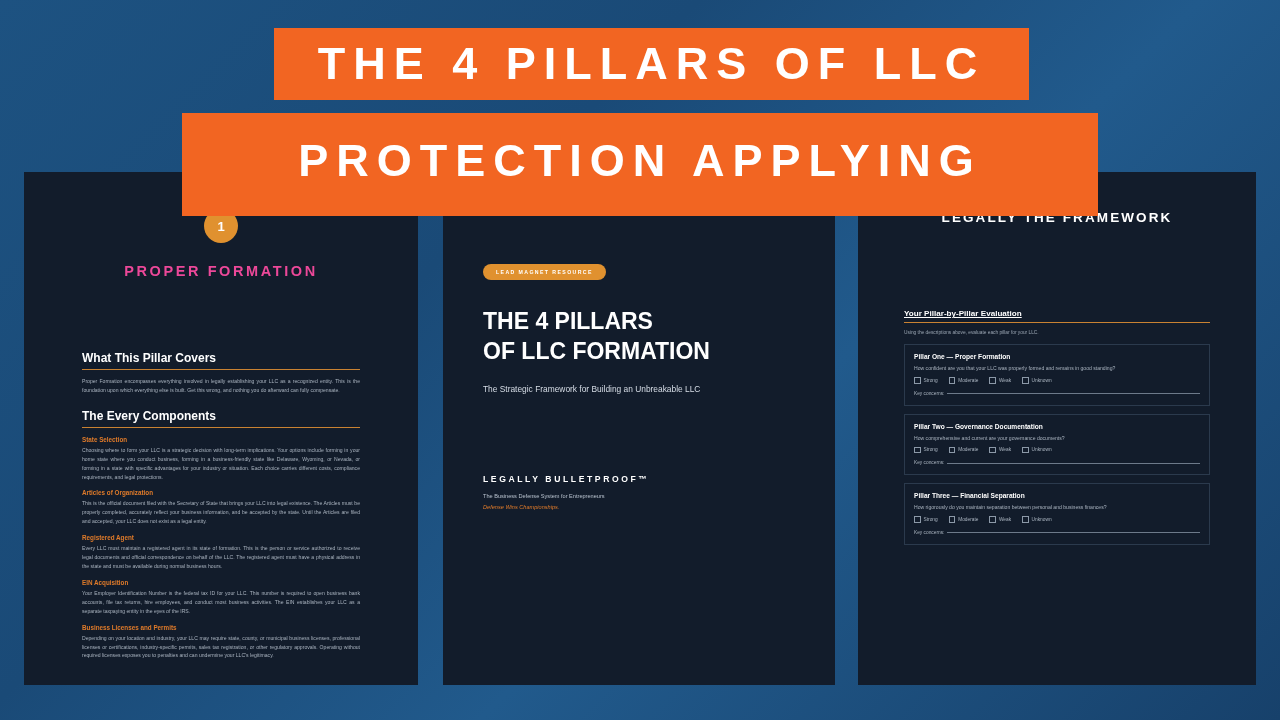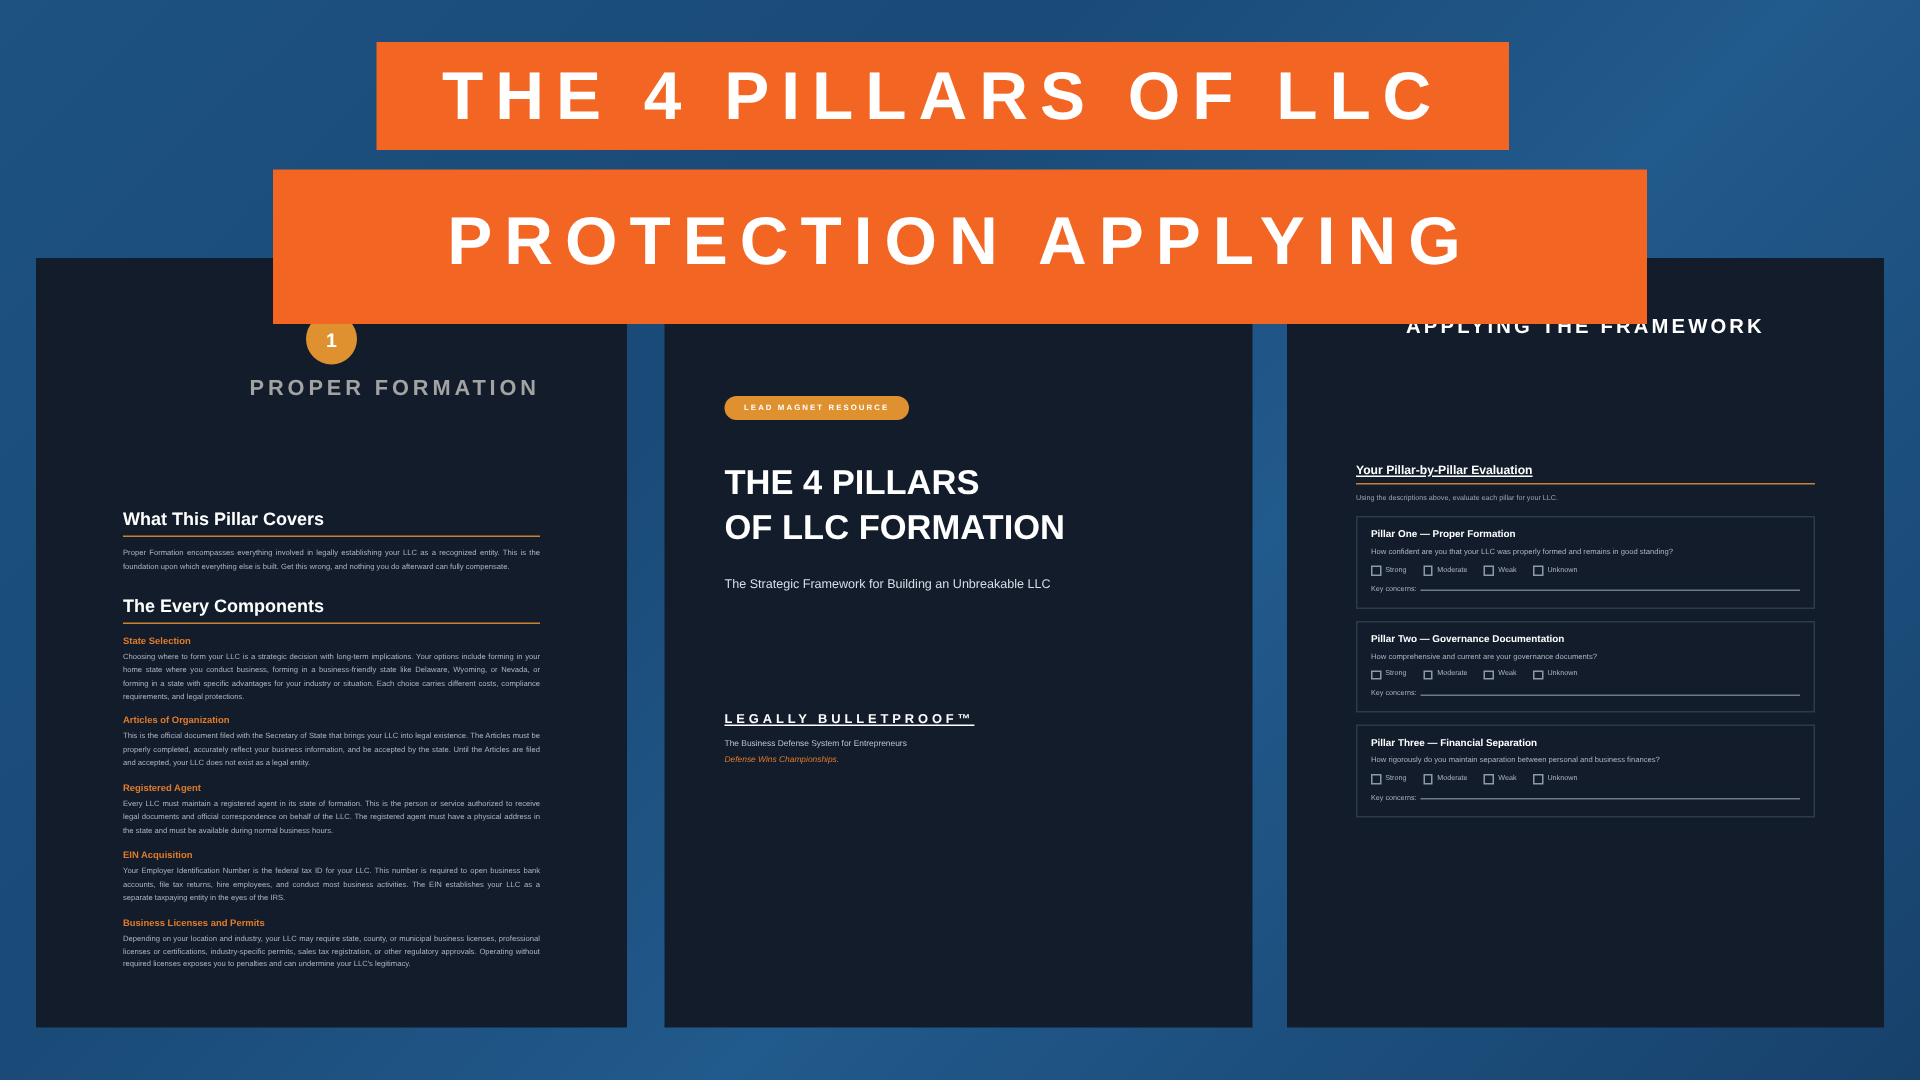--- a/index.html
+++ b/index.html
@@ -28,21 +28,21 @@
     background: #f26522;
     color: #ffffff;
     font-weight: bold;
     letter-spacing: 8px;
     text-align: center;
     white-space: nowrap;
     display: block;
   }
   .banner-line1 {
     position: absolute;
-    left: 251px;
+    left: 274px;
     top: 0;
     width: 755px;
     height: 72px;
     line-height: 72px;
     font-size: 45px;
   }
   .banner-line2 {
     position: absolute;
     left: 182px;
     top: 85px;
@@ -72,26 +72,26 @@
     background: #e0912f;
     color: #ffffff;
     font-size: 13px;
     font-weight: bold;
     display: flex;
     align-items: center;
     justify-content: center;
     margin: 37px auto 0 auto;
   }
   .pillar-title {
-    color: #a3a3a3;
+    color: #ec4899;
     font-size: 14.5px;
     font-weight: bold;
     letter-spacing: 2.6px;
-    text-align: right;
-    margin-top: 8px;
+    text-align: center;
+    margin-top: 20px;
   }
   .sec-head {
     color: #ffffff;
     font-size: 12px;
     font-weight: bold;
     margin: 0 0 4px 0;
   }
   .sec-rule {
     border: 0;
     border-top: 1px solid #c98232;
@@ -139,21 +139,20 @@
     font-size: 8.4px;
     color: #d6dde6;
     margin-top: 17px;
   }
   .brand {
     font-size: 8.6px;
     font-weight: bold;
     letter-spacing: 2.6px;
     color: #ffffff;
     margin-top: 80px;
-    text-decoration: underline;
   }
   .brand-sub {
     font-size: 5.6px;
     color: #b9c3cf;
     margin-top: 9px;
   }
   .brand-tag {
     font-size: 5.6px;
     font-style: italic;
     color: #e07b2a;
@@ -287,21 +286,21 @@
       <div>OF LLC FORMATION</div>
     </div>
     <div class="cover-sub">The Strategic Framework for Building an Unbreakable LLC</div>
     <div class="brand">LEGALLY BULLETPROOF™</div>
     <div class="brand-sub">The Business Defense System for Entrepreneurs</div>
     <div class="brand-tag">Defense Wins Championships.</div>
   </div>
 </div>
 
 <div class="card card-right">
-  <div class="ws-title">APPLYING THE FRAMEWORK</div>
+  <div class="ws-title">LEGALLY THE FRAMEWORK</div>
 
   <div class="ws-sec-head">Your Pillar-by-Pillar Evaluation</div>
   <hr class="ws-rule">
   <div class="ws-note">Using the descriptions above, evaluate each pillar for your LLC.</div>
 
   <div class="ws-box">
     <div class="ws-box-title">Pillar One — Proper Formation</div>
     <div class="ws-q">How confident are you that your LLC was properly formed and remains in good standing?</div>
     <div class="ws-opts">
       <label class="ws-opt">

